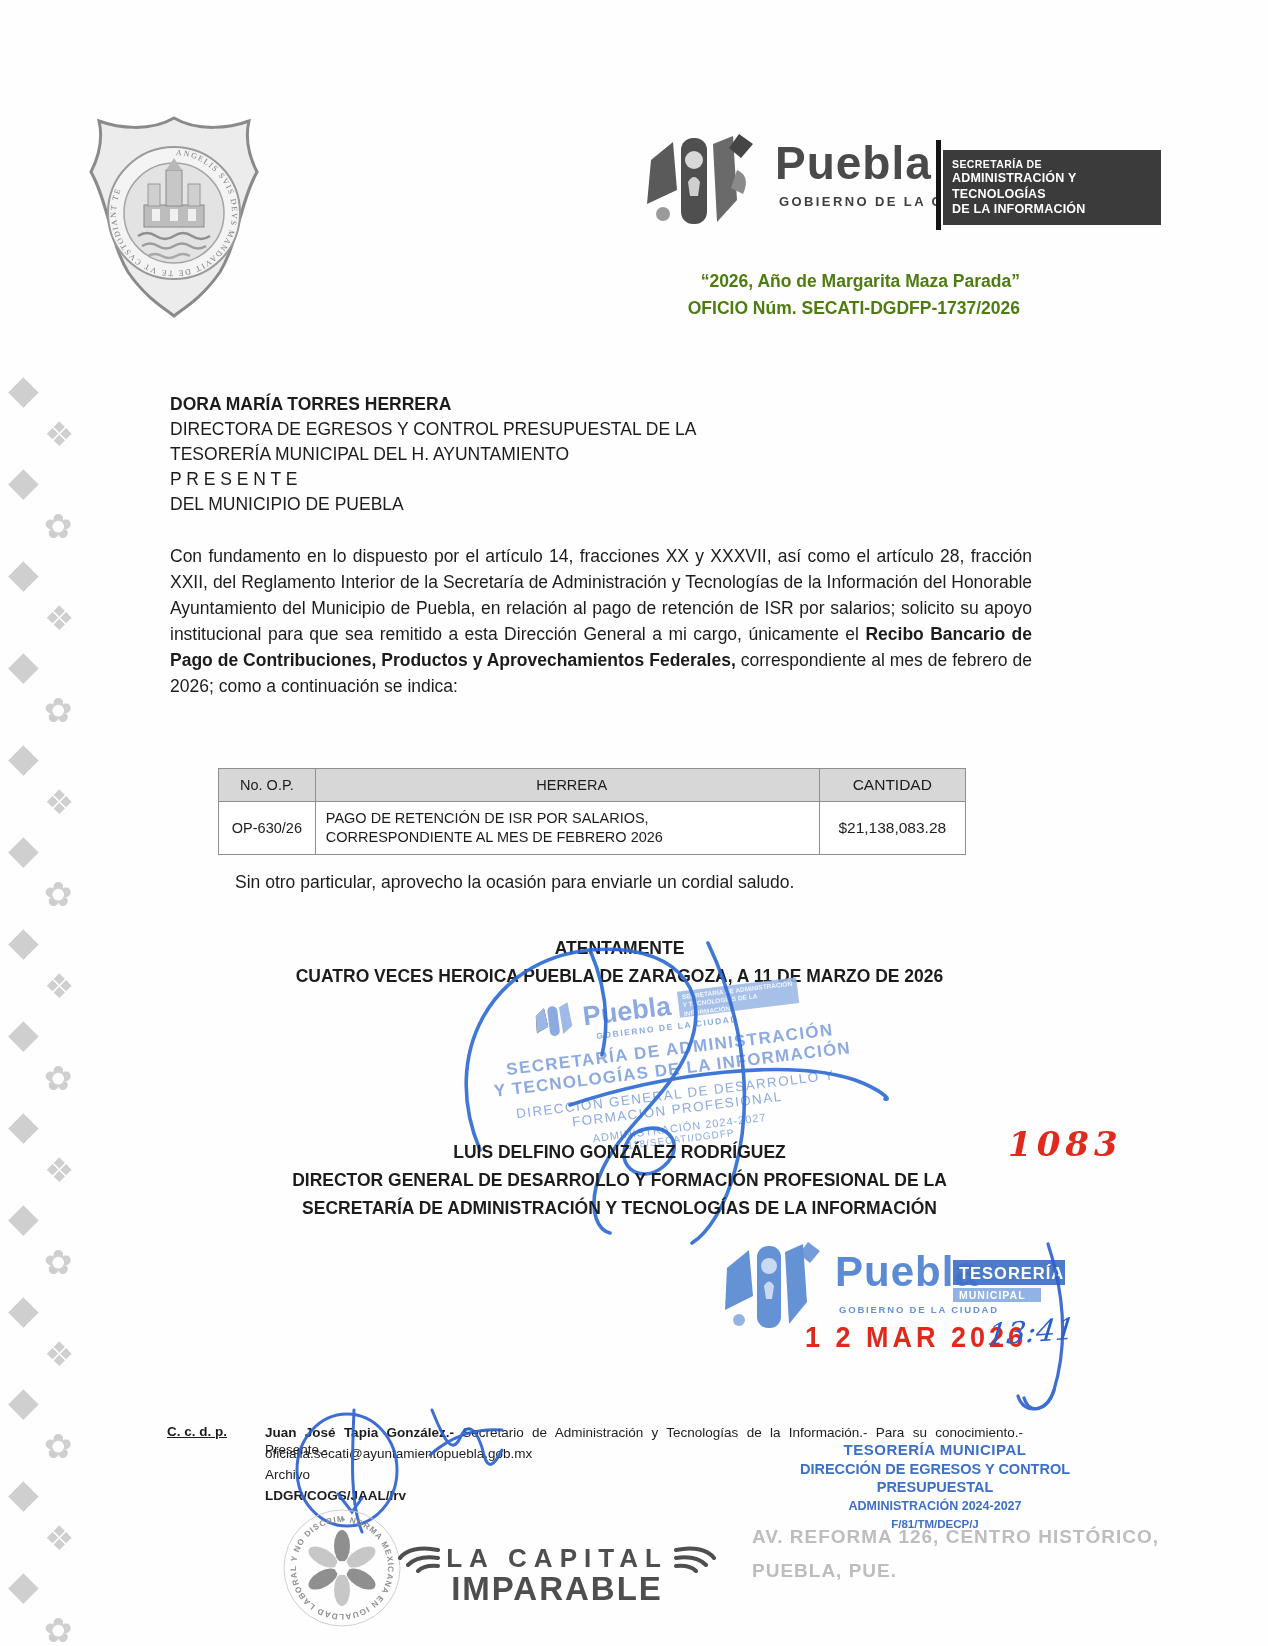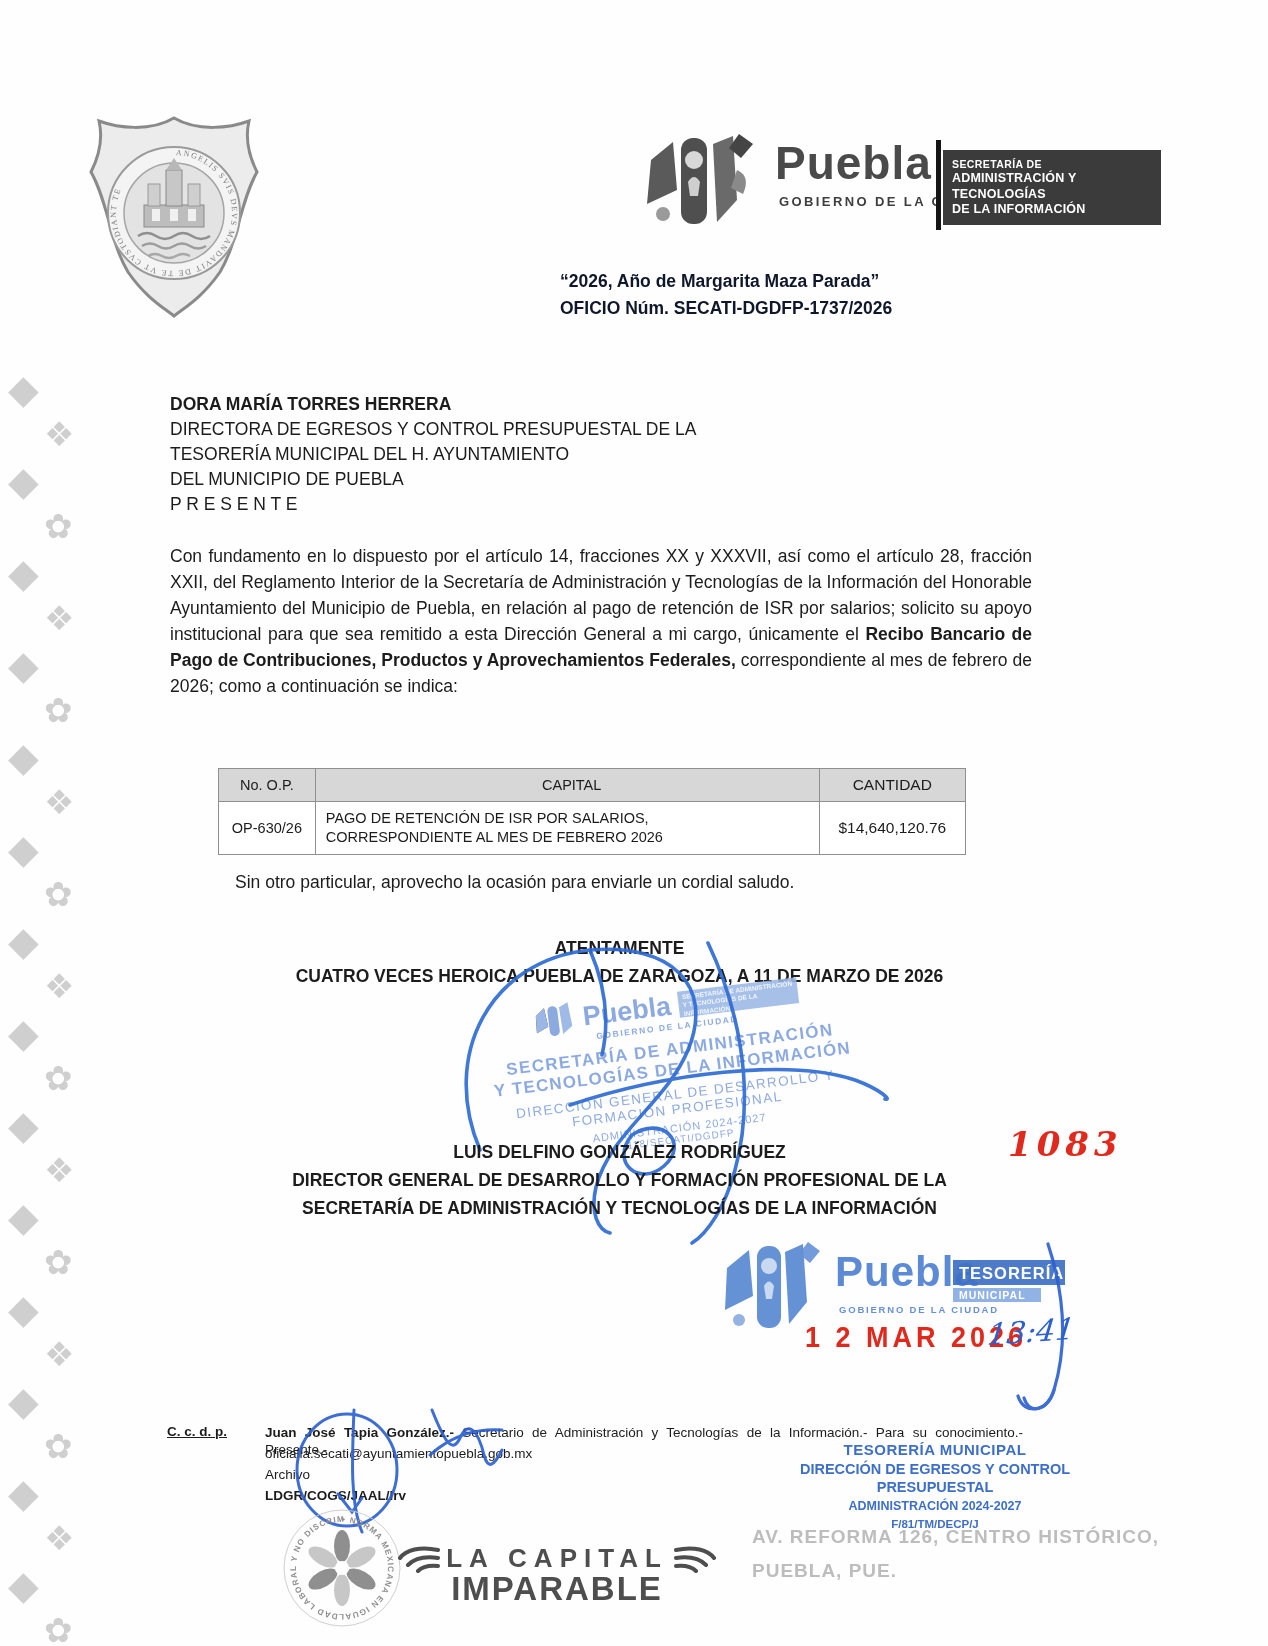--- a/index.html
+++ b/index.html
@@ -6,21 +6,21 @@
   #page{position:relative;width:1268px;height:1646px;background:#fefefe;overflow:hidden;
         font-family:"Liberation Sans",sans-serif;color:#1c1c1c;}
   .abs{position:absolute;}
   
   .hdr-word{font-size:46px;font-weight:bold;letter-spacing:1px;color:#4a4a4a;}
   .hdr-gob{font-size:13px;font-weight:bold;letter-spacing:2.4px;color:#3e3e3e;}
   .hdr-divider{width:5px;height:90px;background:#151515;}
   .hdr-badge{width:200px;background:#3b3b3b;color:#fff;padding:8px 9px 7px 9px;line-height:1.25;}
   .hdr-badge .b1{font-size:10.5px;font-weight:bold;letter-spacing:.4px;}
   .hdr-badge .b2,.hdr-badge .b3{font-size:12.5px;font-weight:bold;letter-spacing:.2px;}
-  .legend{width:460px;text-align:left;font-weight:bold;font-size:17.5px;line-height:27px;color:#0f172a;}
+  .legend{width:460px;text-align:right;font-weight:bold;font-size:17.5px;line-height:27px;color:#4d7c0f;}
   
   .addr{font-size:17.5px;line-height:25px;}
   .addr .nm{font-weight:bold;}
   .bodyp{width:862px;font-size:17.5px;line-height:26px;text-align:justify;}
   .bodyp b{font-weight:bold;}
   .closing{font-size:17.5px;}
   .centerline{width:915px;text-align:center;font-weight:bold;font-size:17.5px;}
   
   table.optable{border-collapse:collapse;width:748px;font-size:14.5px;}
   table.optable th{background:#d7d7d7;border:1px solid #8f8f8f;font-weight:normal;height:30px;}
@@ -158,42 +158,42 @@
 
   <div class="abs legend" style="left:560px;top:268px;">
     <div>“2026, Año de Margarita Maza Parada”</div>
     <div>OFICIO Núm. SECATI-DGDFP-1737/2026</div>
   </div>
 
   <div class="abs addr" style="left:170px;top:392px;">
     <div class="nm">DORA MARÍA TORRES HERRERA</div>
     <div>DIRECTORA DE EGRESOS Y CONTROL PRESUPUESTAL DE LA</div>
     <div>TESORERÍA MUNICIPAL DEL H. AYUNTAMIENTO</div>
+    <div>P R E S E N T E</div>
     <div>DEL MUNICIPIO DE PUEBLA</div>
-    <div>P R E S E N T E</div>
   </div>
 
   <div class="abs bodyp" style="left:170px;top:543px;">
     <span>Con fundamento en lo dispuesto por el artículo 14, fracciones XX y XXXVII, así como el artículo 28, fracción XXII, del Reglamento Interior de la Secretaría de Administración y Tecnologías de la Información del Honorable Ayuntamiento del Municipio de Puebla, en relación al pago de retención de ISR por salarios; solicito su apoyo institucional para que sea remitido a esta Dirección General a mi cargo, únicamente el </span><b>Recibo Bancario de Pago de Contribuciones, Productos y Aprovechamientos Federales,</b><span> correspondiente al mes de febrero de 2026; como a continuación se indica:</span>
   </div>
 
   <table class="optable abs" style="left:218px;top:768px;">
     <tbody>
         <tr>
       <th class="col-op">No. O.P.</th>
-      <th class="col-con" style="text-align:center;">CAPITAL</th>
+      <th class="col-con" style="text-align:center;">HERRERA</th>
       <th class="col-can">CANTIDAD</th>
     </tr>
     <tr>
       <td class="col-op">OP-630/26</td>
       <td class="col-con">
         <div>PAGO DE RETENCIÓN DE ISR POR SALARIOS,</div>
         <div>CORRESPONDIENTE AL MES DE FEBRERO 2026</div>
       </td>
-      <td class="col-can">$14,640,120.76</td>
+      <td class="col-can">$21,138,083.28</td>
     </tr>
   </tbody>
     </table>
 
   <div class="abs closing" style="left:235px;top:872px;">Sin otro particular, aprovecho la ocasión para enviarle un cordial saludo.</div>
 
   <div class="abs centerline" style="left:162px;top:938px;">ATENTAMENTE</div>
   <div class="abs centerline" style="left:162px;top:966px;">CUATRO VECES HEROICA PUEBLA DE ZARAGOZA, A 11 DE MARZO DE 2026</div>
 
   <div class="abs secati-stamp" style="left:432px;top:988px;">

